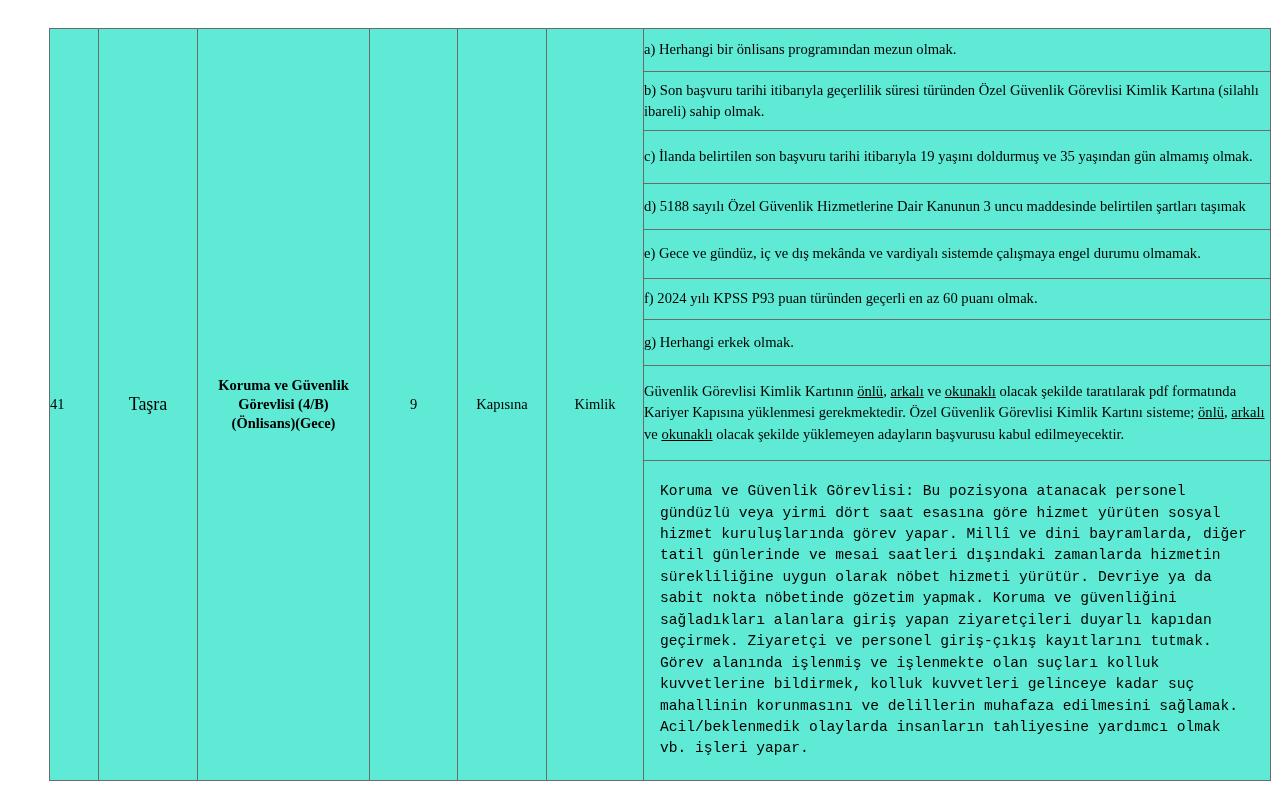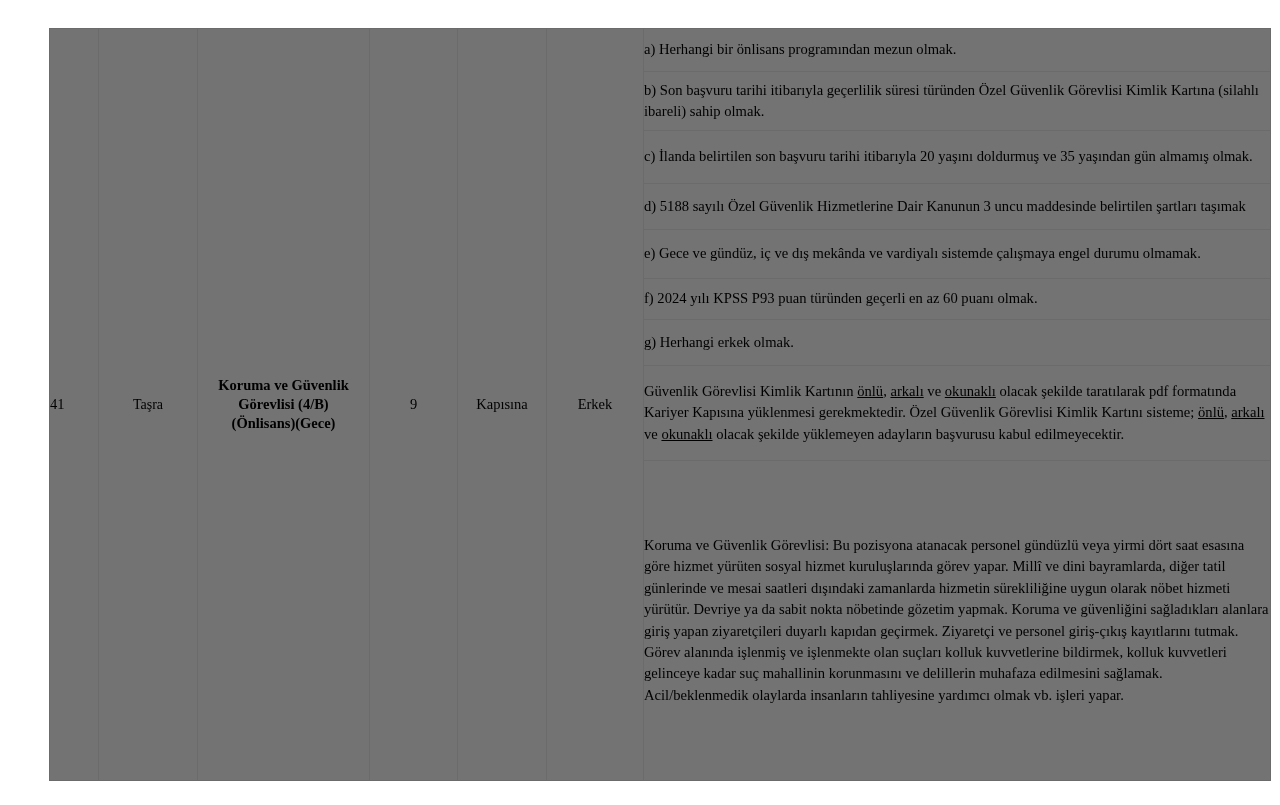--- a/index.html
+++ b/index.html
@@ -26,25 +26,25 @@
     top: 28px;
     width: 1214px;
     height: 743px;
     border-collapse: collapse;
     table-layout: fixed;
   }
   table.listing td {
     border: 1px solid #6b6b6b;
     vertical-align: middle;
     padding: 0;
-    background: #737373;
+    background: #5eead4;
   }
   
   td.c-sira   { width: 48px;  text-align: left; font-size: 14.5px; }
-  td.c-birim  { width: 98px;  text-align: center; font-size: 14px; }
+  td.c-birim  { width: 98px;  text-align: center; font-size: 18px; }
   td.c-unvan  { width: 171px; text-align: center; font-size: 14.5px; line-height: 1.32; padding: 0 6px; font-weight: bold; }
   td.c-adet   { width: 87px;  text-align: center; font-size: 14.5px; }
   td.c-ogrenim{ width: 88px;  text-align: center; font-size: 14.5px; }
   td.c-cinsiyet{width: 96px;  text-align: center; font-size: 14.5px; }
   td.c-sartlar { width: 626px; }
 
   .cond-cell {
     padding: 8px 9px 8px 10px;
     font-size: 14.6px;
     line-height: 1.47;
@@ -52,49 +52,50 @@
     vertical-align: middle;
   }
   .desc-cell {
     padding: 0 9px 0 10px;
     font-size: 14.6px;
     line-height: 1.47;
     text-align: left;
     vertical-align: middle;
   }
   .desc-cell p {
-    margin: 0;
+    margin: 16px;
+    font-family: Liberation Mono, monospace;
   }
   .unvan-line { display: block; }
   u { text-decoration: underline; }
 </style>
 </head>
 <body>
 
 <div class="page">
   <table class="listing">
     <tbody>
       <tr>
         <td class="c-sira" rowspan="9">41</td>
         <td class="c-birim" rowspan="9">Taşra</td>
         <td class="c-unvan" rowspan="9">
           <span class="unvan-line">Koruma ve Güvenlik</span>
           <span class="unvan-line">Görevlisi (4/B)</span>
           <span class="unvan-line">(Önlisans)(Gece)</span>
         </td>
         <td class="c-adet" rowspan="9">9</td>
         <td class="c-ogrenim" rowspan="9">Kapısına</td>
-        <td class="c-cinsiyet" rowspan="9">Erkek</td>
+        <td class="c-cinsiyet" rowspan="9">Kimlik</td>
         <td class="c-sartlar cond-cell" style="height:42px">a) Herhangi bir önlisans programından mezun olmak.</td>
       </tr>
       <tr>
         <td class="c-sartlar cond-cell" style="height:58px">b) Son başvuru tarihi itibarıyla geçerlilik süresi türünden Özel Güvenlik Görevlisi Kimlik Kartına (silahlı ibareli) sahip olmak.</td>
       </tr>
       <tr>
-        <td class="c-sartlar cond-cell" style="height:52px">c) İlanda belirtilen son başvuru tarihi itibarıyla 20 yaşını doldurmuş ve 35 yaşından gün almamış olmak.</td>
+        <td class="c-sartlar cond-cell" style="height:52px">c) İlanda belirtilen son başvuru tarihi itibarıyla 19 yaşını doldurmuş ve 35 yaşından gün almamış olmak.</td>
       </tr>
       <tr>
         <td class="c-sartlar cond-cell" style="height:45px">d) 5188 sayılı Özel Güvenlik Hizmetlerine Dair Kanunun 3 uncu maddesinde belirtilen şartları taşımak</td>
       </tr>
       <tr>
         <td class="c-sartlar cond-cell" style="height:48px">e)  Gece ve gündüz, iç ve dış mekânda ve vardiyalı sistemde çalışmaya engel durumu olmamak.</td>
       </tr>
       <tr>
         <td class="c-sartlar cond-cell" style="height:40px">f) 2024 yılı KPSS P93 puan türünden geçerli en az 60 puanı olmak.</td>
       </tr>

